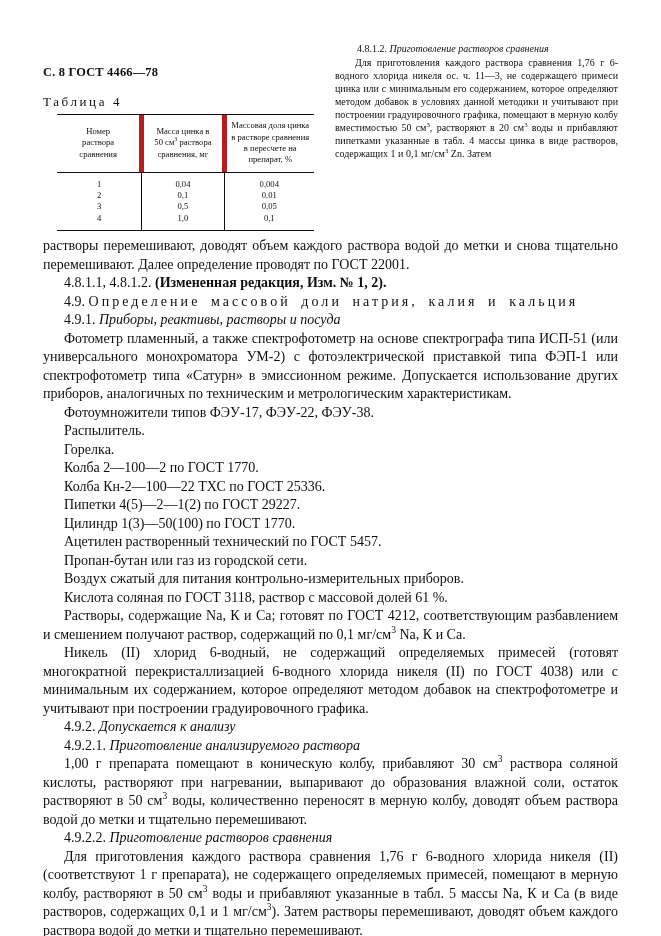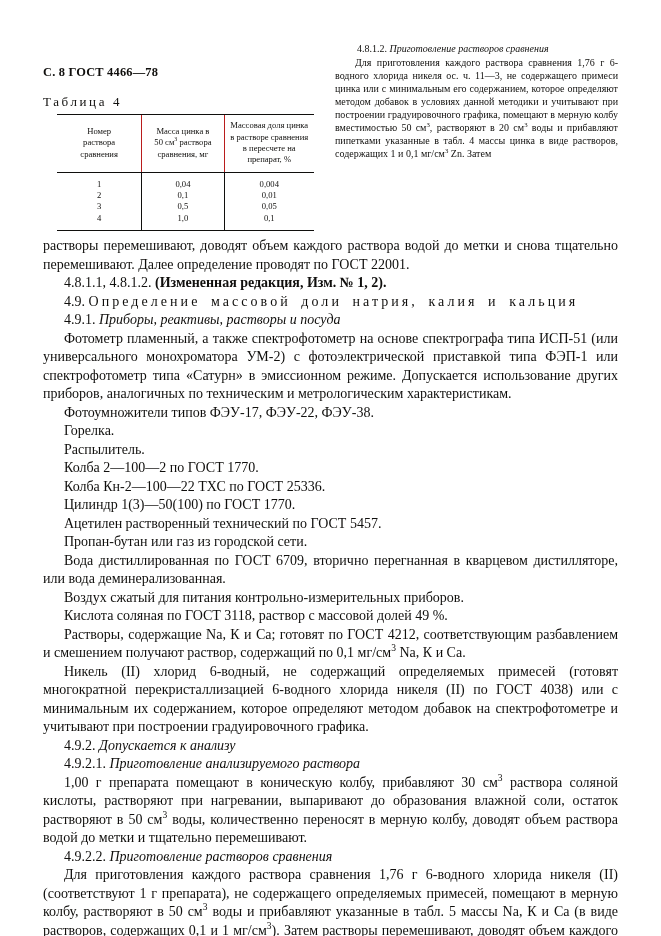--- a/index.html
+++ b/index.html
@@ -60,21 +60,21 @@
   }
   table.t4 th,
   table.t4 td {
     padding: 0;
     vertical-align: middle;
   }
   table.t4 thead th {
     text-align: center;
     font-weight: normal;
     padding: 5px 4px 6px;
-    border-right: 1px solid #b91c1c;
+    border-right: 5px solid #b91c1c;
   }
   table.t4 thead th:last-child { border-right: none; }
   table.t4 tbody td {
     text-align: center;
     padding: 0;
     border-right: 1px solid #100f0d;
     height: 11.2px;
   }
   table.t4 tbody td:last-child { border-right: none; }
   table.t4 tbody tr:first-child td { padding-top: 6px; }
@@ -206,30 +206,30 @@
       <p class="body">Для приготовления каждого раствора сравнения 1,76 г 6-водного хлорида никеля ос. ч. 11—3, не содержащего примеси цинка или с минимальным его содержанием, которое определяют методом добавок в условиях данной методики и учитывают при построении градуировочного графика, помещают в мерную колбу вместимостью 50 см<sup class="u">3</sup>, растворяют в 20 см<sup class="u">3</sup> воды и прибавляют пипетками указанные в табл. 4 массы цинка в виде растворов, содержащих 1 и 0,1 мг/см<sup class="u">3</sup> Zn. Затем</p>
     </div>
 
     <div class="flow">
       <p class="noind">растворы перемешивают, доводят объем каждого раствора водой до метки и снова тщательно перемешивают. Далее определение проводят по ГОСТ 22001.</p>
       <p class="ind"><span>4.8.1.1, 4.8.1.2.</span> <span class="bd">(Измененная редакция, Изм. № 1, 2).</span></p>
       <p class="heading-sp"><span>4.9.</span> <span class="spaced">Определение массовой доли натрия, калия и кальция</span></p>
       <p class="ind"><span>4.9.1.</span> <span class="it">Приборы, реактивы, растворы и посуда</span></p>
       <p class="ind">Фотометр пламенный, а также спектрофотометр на основе спектрографа типа ИСП-51 (или универсального монохроматора УМ-2) с фотоэлектрической приставкой типа ФЭП-1 или спектрофотометр типа «Сатурн» в эмиссионном режиме. Допускается использование других приборов, аналогичных по техническим и метрологическим характеристикам.</p>
       <p class="listline">Фотоумножители типов ФЭУ-17, ФЭУ-22, ФЭУ-38.</p>
+      <p class="listline">Распылитель.</p>
       <p class="listline">Горелка.</p>
-      <p class="listline">Распылитель.</p>
       <p class="listline">Колба 2—100—2 по ГОСТ 1770.</p>
       <p class="listline">Колба Кн-2—100—22 ТХС по ГОСТ 25336.</p>
+      <p class="listline">Пипетки 4(5)—2—1(2) по ГОСТ 29227.</p>
       <p class="listline">Цилиндр 1(3)—50(100) по ГОСТ 1770.</p>
       <p class="listline">Ацетилен растворенный технический по ГОСТ 5457.</p>
       <p class="listline">Пропан-бутан или газ из городской сети.</p>
-      <p class="ind">Вода дистиллированная по ГОСТ 6709, вторично перегнанная в кварцевом дистилляторе, или вода деминерализованная.</p>
       <p class="listline">Воздух сжатый для питания контрольно-измерительных приборов.</p>
-      <p class="listline">Кислота соляная по ГОСТ 3118, раствор с массовой долей 49 %.</p>
+      <p class="listline">Кислота соляная по ГОСТ 3118, раствор с массовой долей 61 %.</p>
       <p class="ind">Растворы, содержащие Na, К и Са; готовят по ГОСТ 4212, соответствующим разбавлением и смешением получают раствор, содержащий по 0,1 мг/см<sup class="u">3</sup> Na, К и Са.</p>
       <p class="ind">Никель (II) хлорид 6-водный, не содержащий определяемых примесей (готовят многократной перекристаллизацией 6-водного хлорида никеля (II) по ГОСТ 4038) или с минимальным их содержанием, которое определяют методом добавок на спектрофотометре и учитывают при построении градуировочного графика.</p>
       <p class="ind"><span>4.9.2.</span> <span class="it">Допускается к анализу</span></p>
       <p class="ind"><span>4.9.2.1.</span> <span class="it">Приготовление анализируемого раствора</span></p>
       <p class="ind">1,00 г препарата помещают в коническую колбу, прибавляют 30 см<sup class="u">3</sup> раствора соляной кислоты, растворяют при нагревании, выпаривают до образования влажной соли, остаток растворяют в 50 см<sup class="u">3</sup> воды, количественно переносят в мерную колбу, доводят объем раствора водой до метки и тщательно перемешивают.</p>
       <p class="ind"><span>4.9.2.2.</span> <span class="it">Приготовление растворов сравнения</span></p>
       <p class="ind">Для приготовления каждого раствора сравнения 1,76 г 6-водного хлорида никеля (II) (соответствуют 1 г препарата), не содержащего определяемых примесей, помещают в мерную колбу, растворяют в 50 см<sup class="u">3</sup> воды и прибавляют указанные в табл. 5 массы Na, К и Са (в виде растворов, содержащих 0,1 и 1 мг/см<sup class="u">3</sup>). Затем растворы перемешивают, доводят объем каждого раствора водой до метки и тщательно перемешивают.</p>
     </div>
 
   </div>

